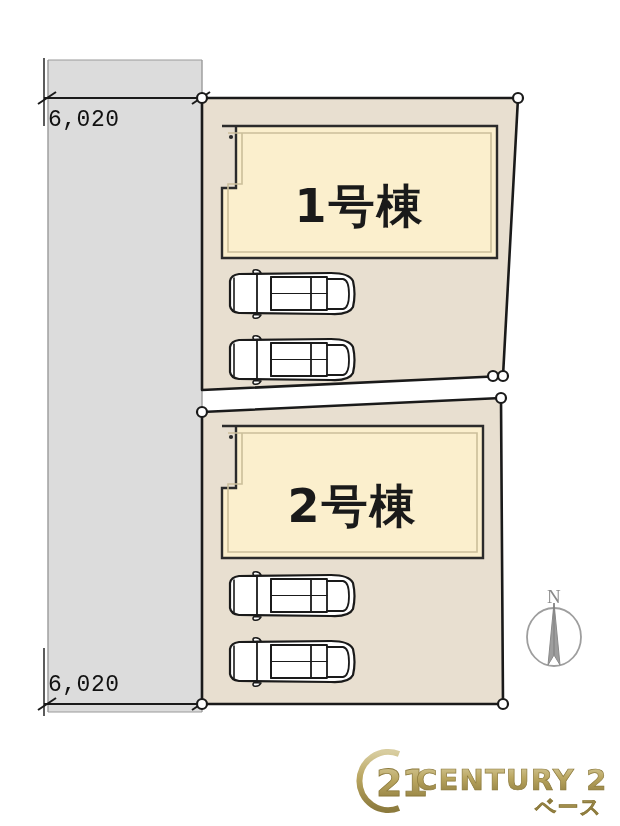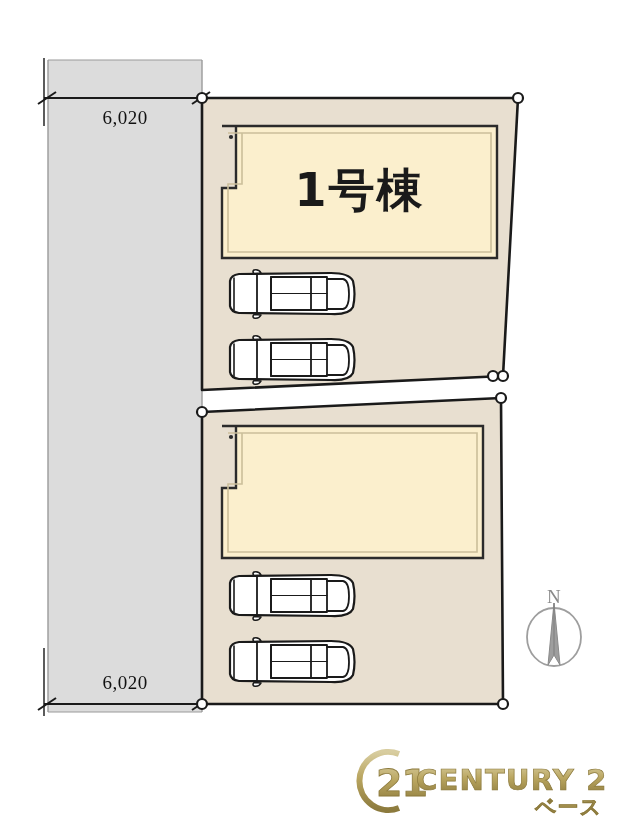--- a/index.html
+++ b/index.html
@@ -27,37 +27,38 @@
   #plan-svg {
     position: absolute;
     left: 0;
     top: 0;
     display: block;
   }
 
   
   .dim-label {
     position: absolute;
-    font-family: Liberation Serif, serif;
-    font-size: 19px;
+    font-family: Liberation Mono, monospace;
+    font-size: 23px;
     color: #111111;
     letter-spacing: 0.5px;
     white-space: nowrap;
-    text-align: center;
+    text-align: left;
   }
 
   .bldg-label {
     position: absolute;
     font-family: "DejaVu Sans", "Liberation Sans", sans-serif;
     font-weight: 700;
     font-size: 46px;
     color: #1a1a1a;
     letter-spacing: 2px;
     white-space: nowrap;
     text-align: center;
+    margin-top: 16px;
   }
 
   .compass-n {
     position: absolute;
     font-family: "Liberation Serif", "DejaVu Serif", serif;
     font-size: 19px;
     color: #8a8a8a;
     white-space: nowrap;
   }
 
@@ -185,20 +186,21 @@
       <path d="M554,603 L554,655" stroke="#7d7d7d" stroke-width="1"></path>
     </g>
   </svg>
 
   <div class="dim-label" style="left:48px; top:107px; width:154px;">6,020</div>
 
   <div class="dim-label" style="left:48px; top:672px; width:154px;">6,020</div>
 
   <div class="bldg-label" style="left:222px; top:160px; width:275px;">1号棟</div>
 
+  <div class="bldg-label" style="left:222px; top:460px; width:261px;">2号棟</div>
 
   <div class="compass-n" style="left:547px; top:586px;">N</div>
 
   <div id="logo">
     <svg id="logo-svg" width="262" height="74" viewBox="0 0 262 74">
       <defs>
         <linearGradient id="goldgrad" x1="0" y1="0" x2="0" y2="1">
           <stop offset="0%" stop-color="#d8cda0"></stop>
           <stop offset="45%" stop-color="#b9a55f"></stop>
           <stop offset="100%" stop-color="#8c7a3d"></stop>

